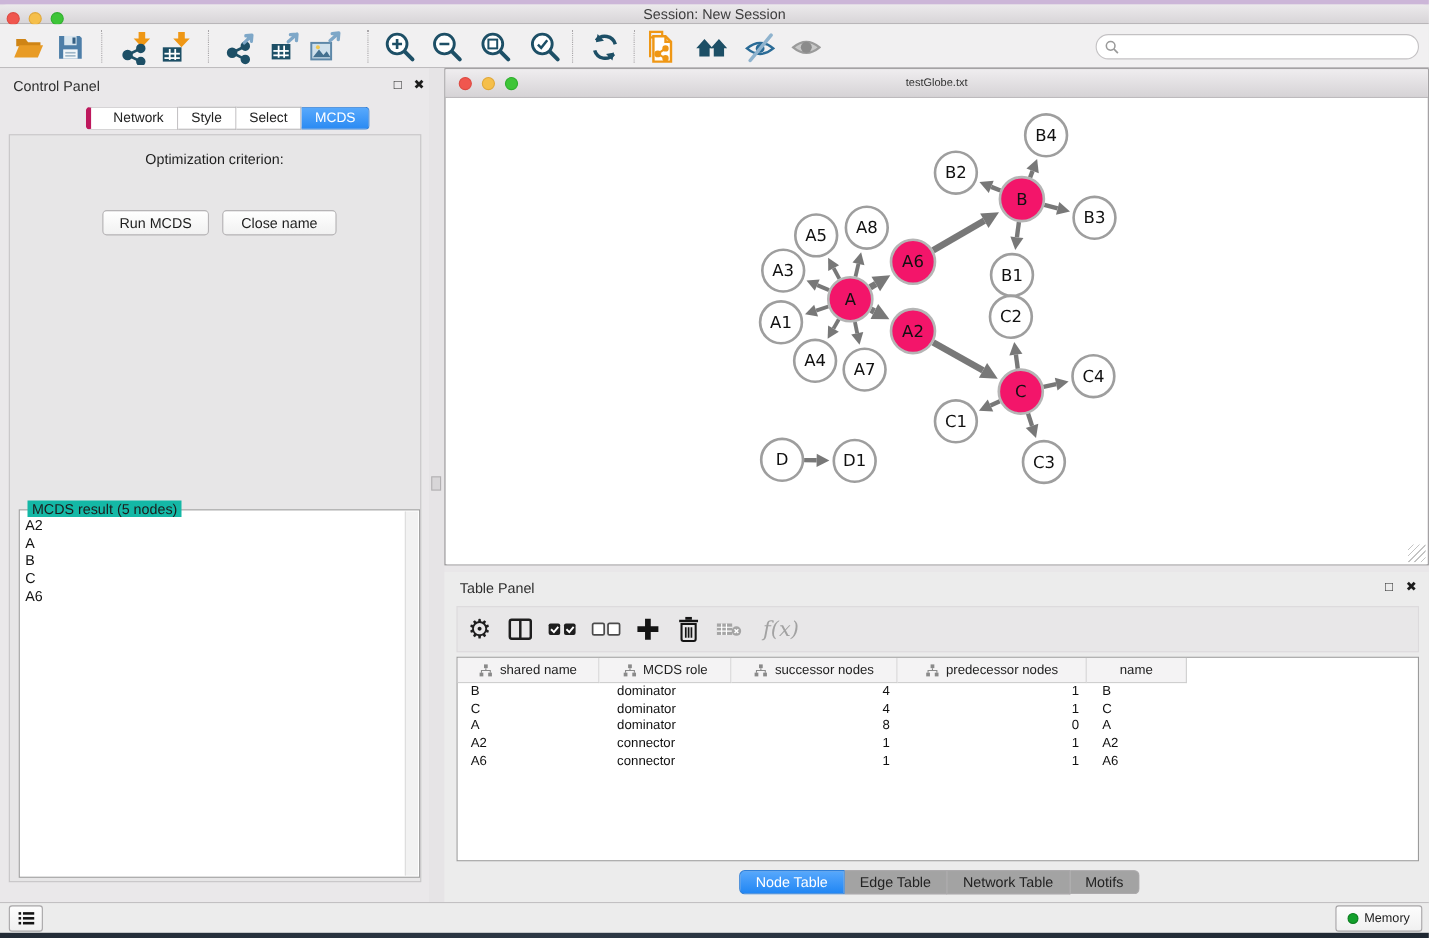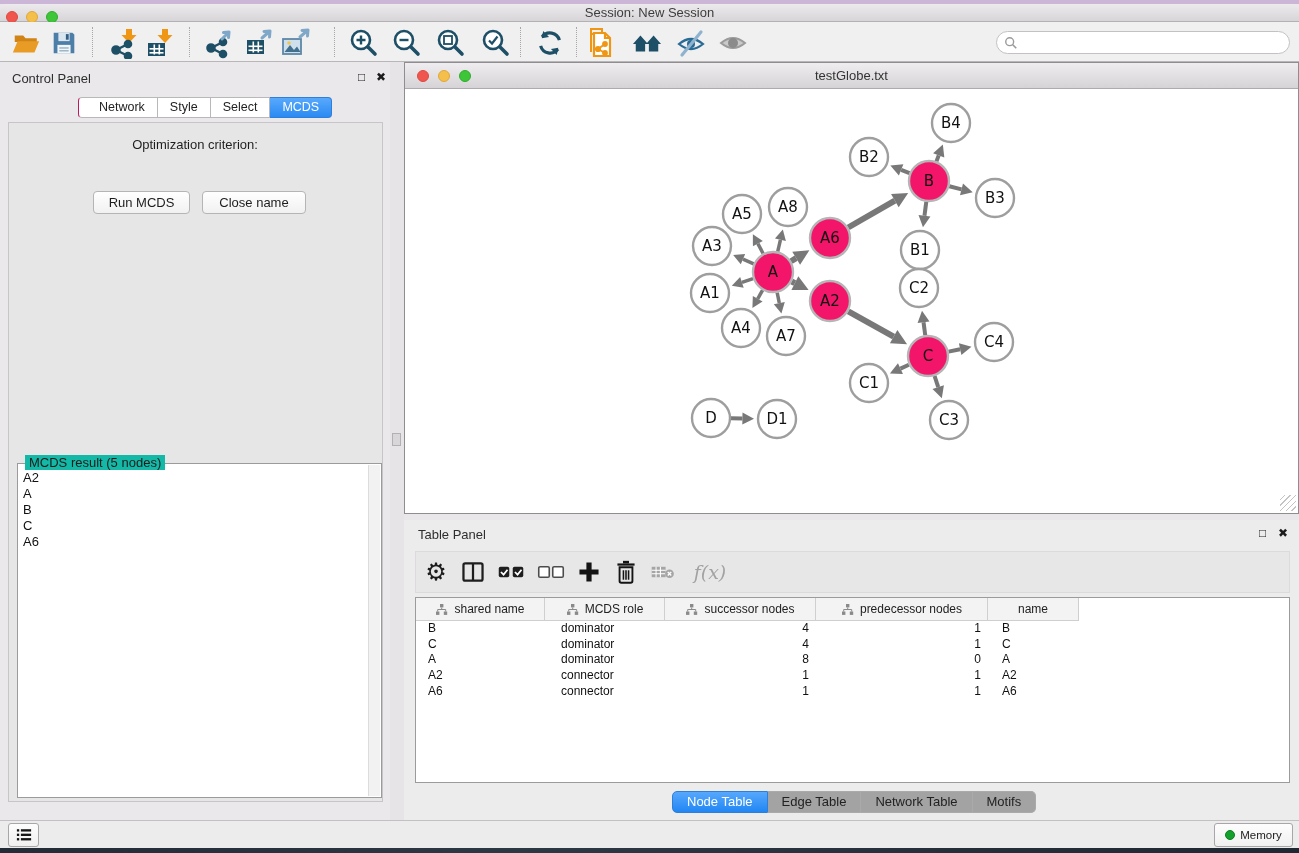--- a/index.html
+++ b/index.html
@@ -34,21 +34,21 @@
   .searchbox input { border:none; outline:none; flex:1; font-size:12px; background:transparent; padding-left:4px; }
 
   
   .control-panel { left:0; top:62px; width:390px; height:758px; background:#eae8ea; }
   .panel-head { position:absolute; left:0; top:0; width:100%; height:30px; }
   .panel-title { position:absolute; left:12px; top:9px; font-size:13px; color:#2e2e2e; }
   .float-glyph, .close-glyph { position:absolute; top:9px; font-size:12px; color:#1c1c1c; cursor:pointer; line-height:12px; }
   .ctabs { position:absolute; left:78px; top:35px; display:flex; }
   .ctab { height:21px; line-height:19px; padding:0 12px; font-size:12.5px; color:#222; background:#fff;
           border:1px solid #b9b7b9; border-left:none; cursor:pointer; }
-  .ctab:first-child { border-left:1px solid #be185d; border-radius:4px 0 0 4px;padding-left:20px; }
+  .ctab:first-child { border-left:5px solid #be185d; border-radius:4px 0 0 4px;padding-left:20px; }
   .ctab:last-child { border-radius:0 4px 4px 0; }
   .ctab.active { background:linear-gradient(#58a9fc,#2a8af3); color:#fff; border-color:#2f7fd8; }
   .cp-inner { position:absolute; left:8px; top:60px; width:375px; height:680px; background:#e7e6e7;
               border:1px solid #c7c5c7; }
   .opt-label { position:absolute; left:0; top:75px; width:390px; text-align:center; font-size:13px; color:#1f1f1f; }
   .criterion { position:absolute; left:43px; top:95px; width:313px; height:23px; background:#fff;
                border:1px solid #ababab; border-radius:4px; display:flex; align-items:center; cursor:pointer; }
   .criterion .val { flex:1; font-size:13px; color:#1d1d1d; padding-left:9px; white-space:nowrap; }
   .stepper { width:20px; height:23px; margin-right:-1px; border-radius:0 4px 4px 0;
              background:linear-gradient(#5fa9f8,#2d7fe8); display:flex; flex-direction:column;
@@ -64,21 +64,21 @@
   .result-item { font-size:13px; color:#111; line-height:16px; padding-left:5px; }
   .vscroll { position:absolute; right:1px; top:1px; width:12px; height:331px; background:#f2f2f2; border-left:1px solid #dcdcdc; }
 
   .splitter-v { left:390px; top:62px; width:14px; height:758px; background:#e6e4e6; }
   .split-handle { position:absolute; left:2px; top:371px; width:9px; height:13px; background:#d8d6d8; border:1px solid #b2b0b2; }
 
   
   .net-window { left:404px; top:62px; width:895px; height:452px; background:#fff; border:1px solid #8f8d8f; }
   .net-titlebar { position:absolute; left:0; top:0; width:100%; height:26px;
                   background:linear-gradient(#efedef,#d6d3d6); border-bottom:1px solid #aeabae; }
-  .net-title { width:100%; text-align:center; font-size:13px; color:#333; line-height:25px; }
+  .net-title { width:100%; text-align:center; font-size:10px; color:#333; line-height:25px; }
   .net-tl { position:absolute; left:12px; top:7px; display:flex; gap:9px; }
   .net-canvas { position:absolute; left:1px; top:26px; width:891px; height:424px; background:#fff; }
   .resize-grip { position:absolute; right:2px; bottom:2px; width:16px; height:16px;
      background:repeating-linear-gradient(135deg,transparent 0 3px,#b5b5b5 3px 4px); opacity:.8; }
 
   
   .table-panel { left:404px; top:520px; width:895px; height:300px; background:#ececec; }
   .tp-toolbar { position:absolute; left:11px; top:31px; width:875px; height:42px; background:#e8e7e8; border:1px solid #dcdadc; }
   .tp-icon { position:absolute; top:0; height:40px; display:flex; align-items:center; justify-content:center;
              width:34px; background:none; border:none; cursor:pointer; }

